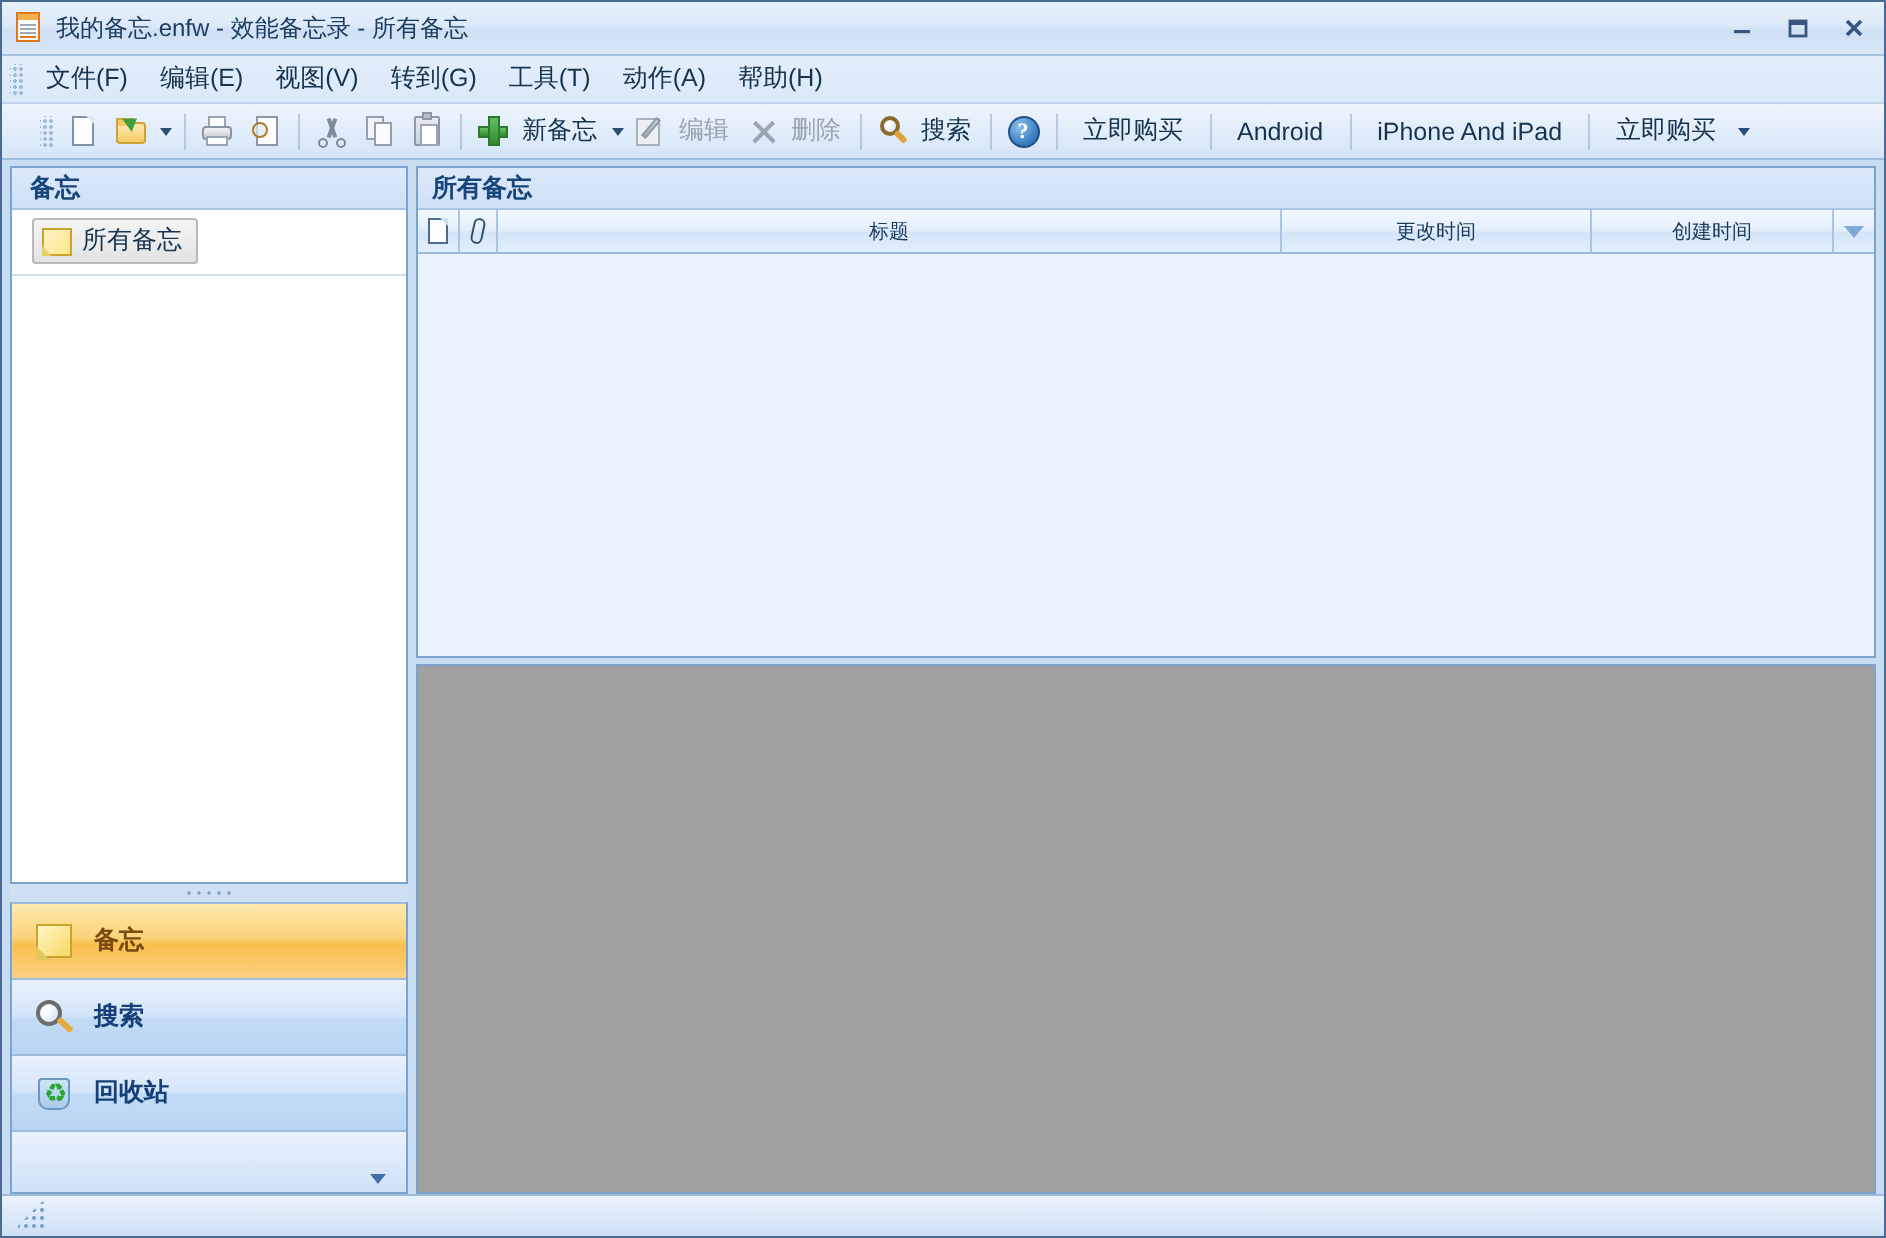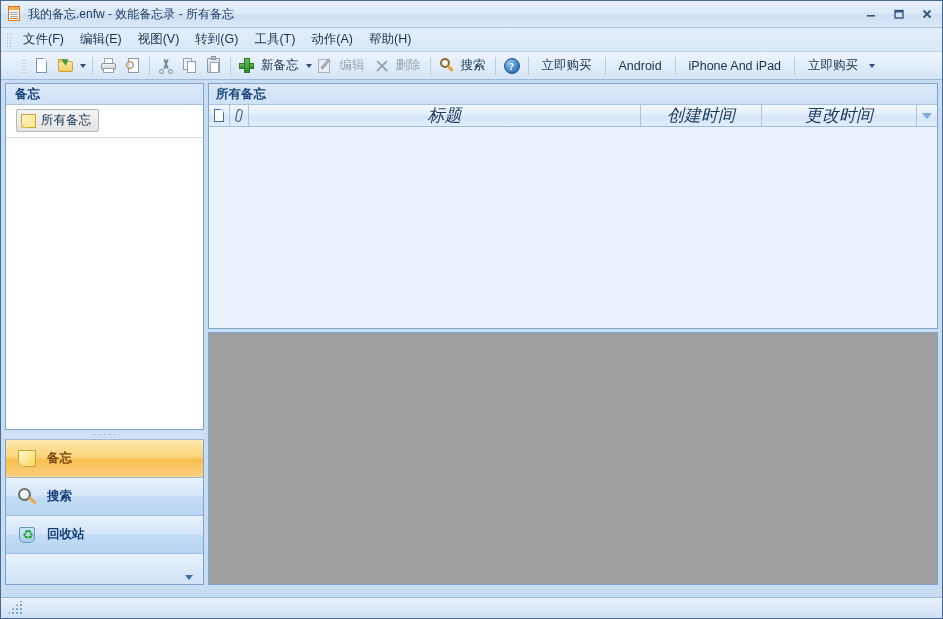--- a/index.html
+++ b/index.html
@@ -243,21 +243,21 @@
   .tb-text-btn {
     padding: 3px 9px;
     font-size: 12.5px; color: #16334f; white-space: nowrap;
   }
 
   
   .body-area {
     flex: 1 1 auto;
     display: flex;
     background: #c9ddf2;
-    padding: 3px 4px 12px 4px;
+    padding: 3px 4px 0 4px;
     box-sizing: border-box;
     min-height: 0;
   }
 
   
   .left-pane {
     width: 199px; flex: 0 0 199px;
     display: flex; flex-direction: column;
     margin-right: 4px;
     min-height: 0;
@@ -428,24 +428,23 @@
   .col-header {
     height: 22px; flex: 0 0 22px;
     display: flex; align-items: stretch;
     border-bottom: 1px solid #9dbcdd;
     background: linear-gradient(to bottom, #f2f8fe 0%, #e4eefb 45%, #d5e5f8 55%, #e3eefb 100%);
     box-sizing: border-box;
   }
   .col {
     display: flex; align-items: center; justify-content: center;
     border-right: 1px solid #a9c5e3;
-    font-size: 17px; color: #1a3a5c;
+    font-size: 10px; color: #1a3a5c;
     box-sizing: border-box;
     position: relative;
-    font-style: italic;
   }
   .col.c-doc { width: 21px; flex: 0 0 21px; }
   .col.c-clip { width: 19px; flex: 0 0 19px; }
   .col.c-title { flex: 1 1 auto; }
   .col.c-created { width: 121px; flex: 0 0 121px; }
   .col.c-modified { width: 155px; flex: 0 0 155px; }
   .col.c-opts { width: 20px; flex: 0 0 20px; border-right: none; }
   .hdr-doc-ico {
     width: 10px; height: 13px; position: relative;
   }
@@ -708,22 +707,22 @@
         <div class="col-header">
           <div class="col c-doc">
             <span class="hdr-doc-ico">
                 <span class="p"></span>
               </span>
           </div>
           <div class="col c-clip">
             <span class="hdr-clip-ico"></span>
           </div>
           <div class="col c-title">标题</div>
+          <div class="col c-modified">更改时间</div>
           <div class="col c-created">创建时间</div>
-          <div class="col c-modified">更改时间</div>
           <div class="col c-opts">
             <span class="tri-sort"></span>
           </div>
         </div>
         <div class="list-body"></div>
       </div>
 
       <div class="preview-gap"></div>
 
       <div class="preview-pane"></div>

